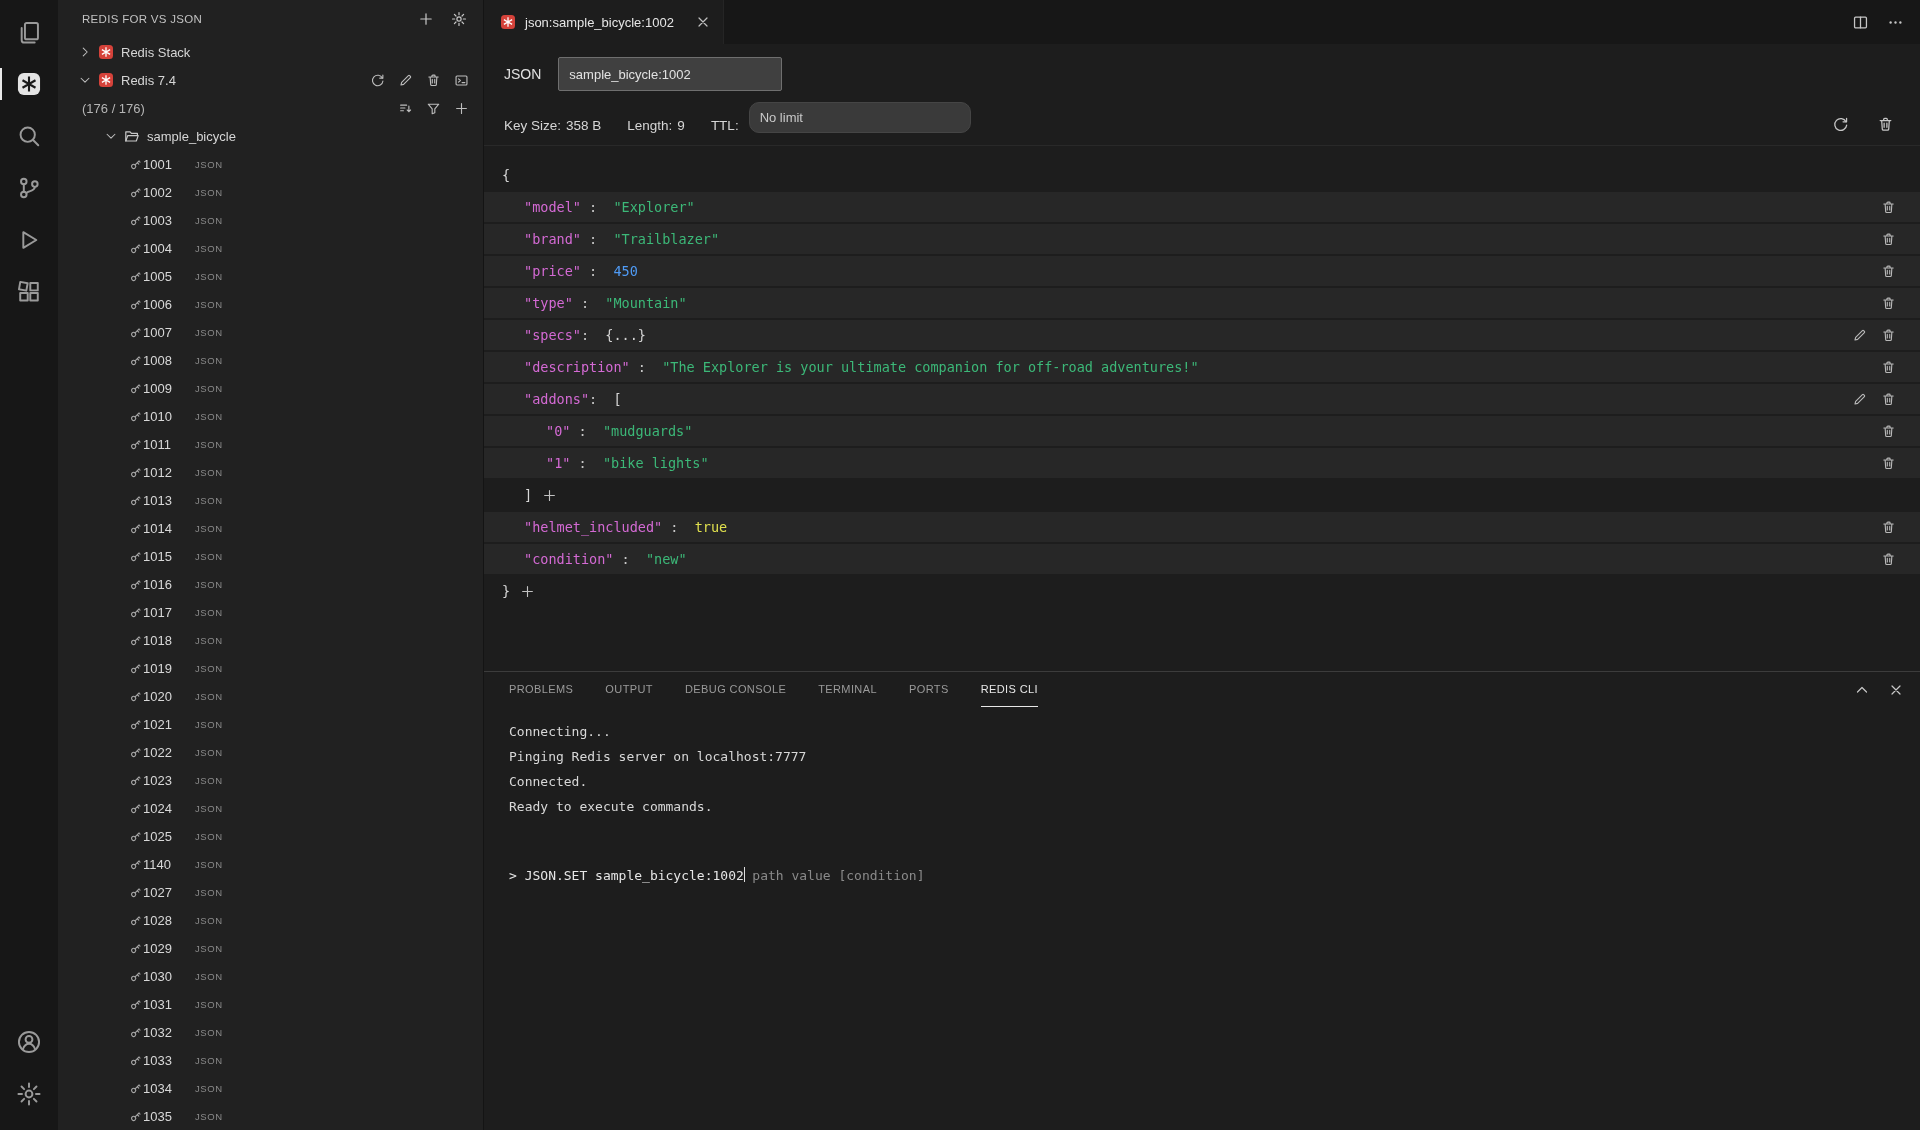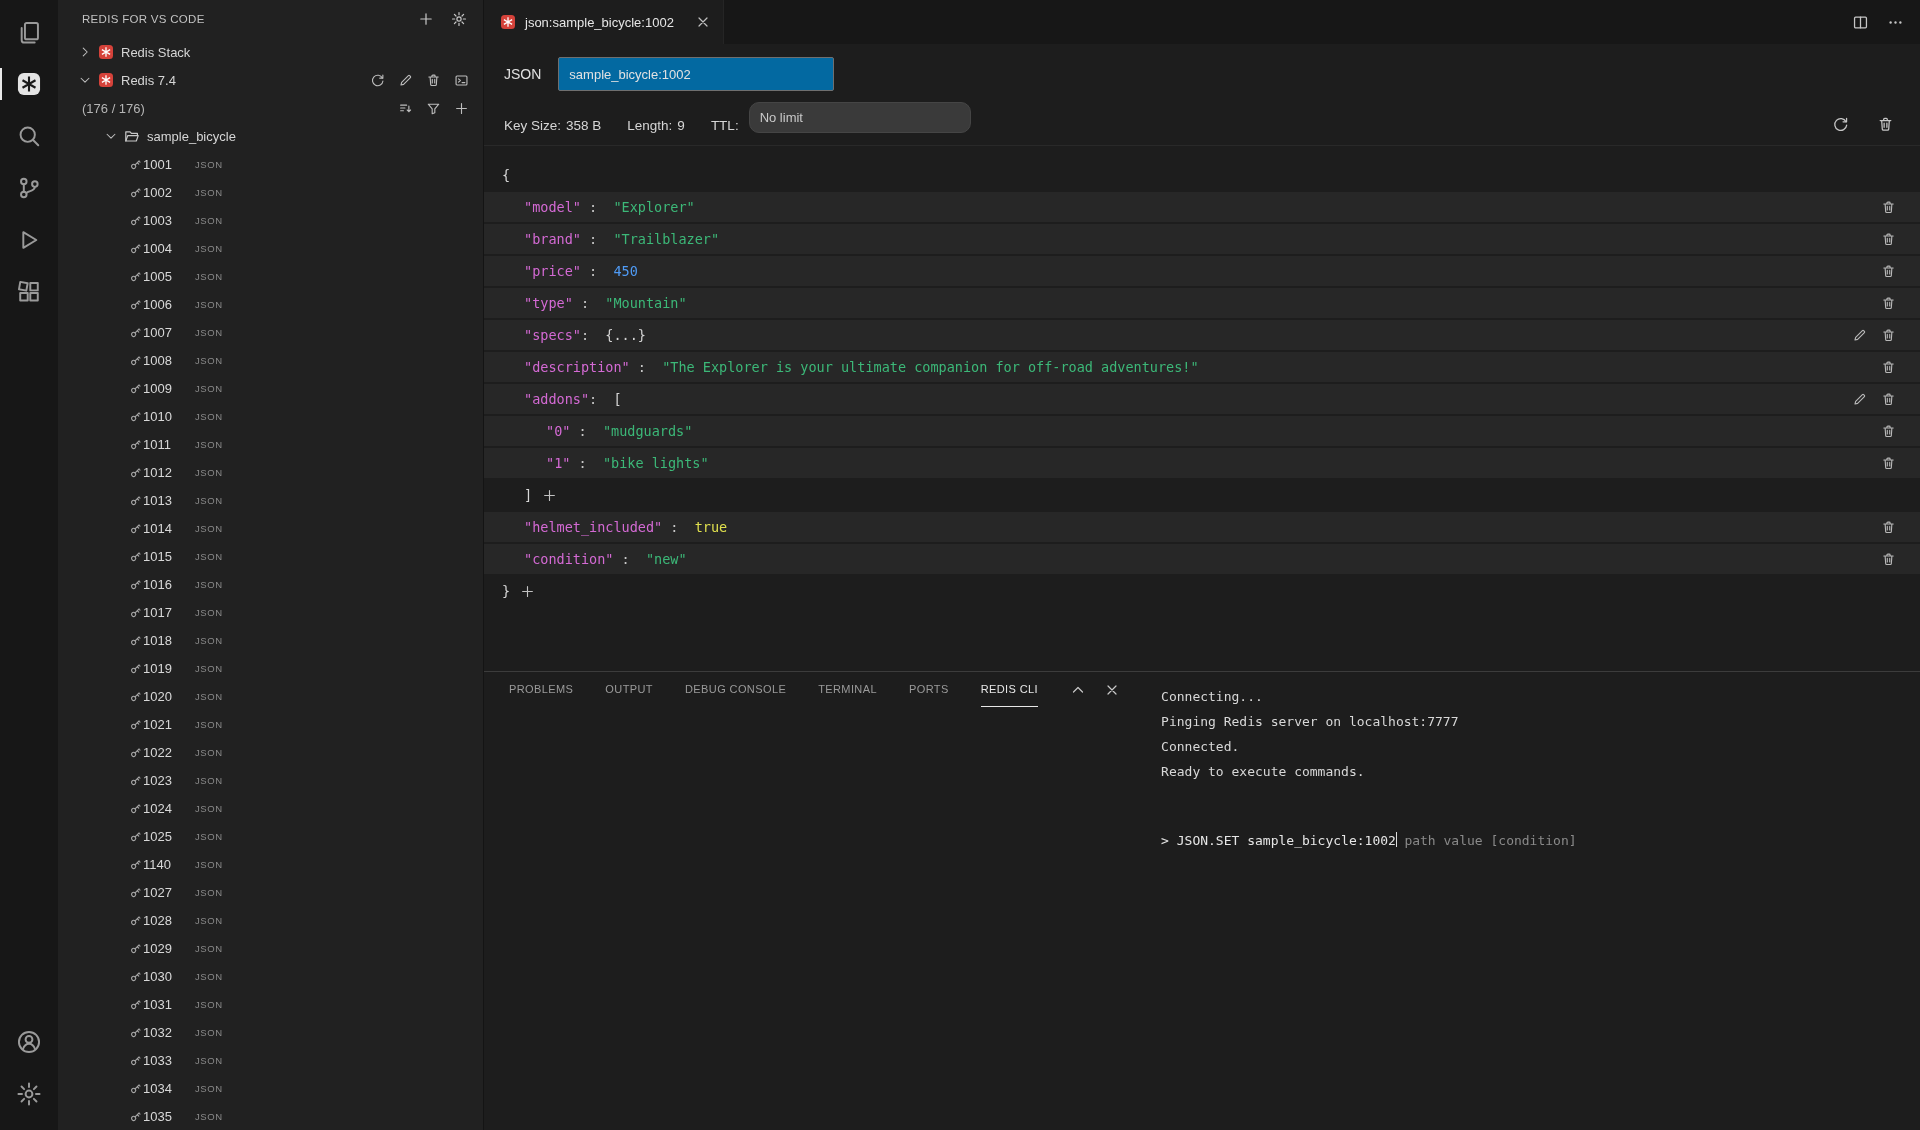--- a/index.html
+++ b/index.html
@@ -46,21 +46,21 @@
   
   .main{flex:1;display:flex;flex-direction:column;min-width:0;}
   .tabbar{height:44px;background:#171717;display:flex;align-items:stretch;flex:none;}
   .tab{display:flex;align-items:center;gap:9px;padding:0 12px 0 16px;background:#1d1d1d;color:#e6e6e6;font-size:13px;border-right:1px solid #252525;cursor:pointer;}
   .tab-close{width:16px;height:16px;color:#c0c0c0;margin-left:12px;cursor:pointer;}
   .tab-actions{margin-left:auto;display:flex;align-items:center;gap:18px;padding-right:16px;color:#c6c6c6;}
   .tab-actions .icon{width:17px;height:17px;cursor:pointer;}
 
   .key-header{display:flex;align-items:center;gap:17px;padding:13px 20px 9px;flex:none;}
   .key-type{font-size:14px;color:#e0e0e0;}
-  .key-name-input{width:276px;height:34px;background:#0369a1;border:1px solid #6f6f6f;border-radius:2px;color:#e2e2e2;font-size:13px;padding:0 10px;font-family:inherit;outline:none;}
+  .key-name-input{width:224px;height:34px;background:#404040;border:1px solid #6f6f6f;border-radius:2px;color:#e2e2e2;font-size:13px;padding:0 10px;font-family:inherit;outline:none;}
   .key-meta{display:flex;align-items:flex-end;padding:2px 26px 12px 20px;flex:none;border-bottom:1px solid #292929;}
   .meta-pair{display:inline-flex;gap:5px;color:#d6d6d6;font-size:13.5px;margin-right:26px;}
   .meta-pair.ttl{margin-right:10px;}
   .ttl-input{width:222px;height:31px;background:#3a3a3a;border:1px solid #454545;border-radius:10px;color:#c9c9c9;font-size:13px;padding:0 10px;font-family:inherit;outline:none;}
   .meta-actions{margin-left:auto;display:flex;gap:28px;color:#c6c6c6;}
   .meta-actions .icon{width:17px;height:17px;cursor:pointer;}
 
   .json-view{flex:1;overflow:hidden;padding-top:14px;font-family:"DejaVu Sans Mono",monospace;font-size:13.5px;}
   .json-row{height:30px;margin-bottom:2px;display:flex;align-items:center;padding-right:24px;}
   .json-row.entry{background:#272727;}
@@ -70,21 +70,21 @@
   .jv-string{color:var(--c-string);}
   .jv-number{color:var(--c-number);}
   .jv-boolean{color:var(--c-boolean);}
   .jv-object,.jv-punct{color:var(--c-punct);}
   .jbrace{color:#d8d8d8;}
   .add-btn{width:15px;height:15px;color:#c2c2c2;margin-left:10px;cursor:pointer;}
   .json-actions{margin-left:auto;display:flex;gap:14px;color:#b9b9b9;}
   .json-actions .icon{width:15px;height:15px;cursor:pointer;}
 
   
-  .panel{height:459px;border-top:1px solid #3c3c3c;display:flex;flex-direction:row;flex:none;background:#1d1d1d;margin-top:40px;}
+  .panel{height:459px;border-top:1px solid #3c3c3c;display:flex;flex-direction:column;flex:none;background:#1d1d1d;margin-top:40px;}
   .panel-tabs{height:35px;display:flex;align-items:stretch;padding:0 16px 0 25px;flex:none;}
   .panel-tabs-list{display:flex;height:100%;}
   .panel-tab{display:flex;align-items:center;margin-right:32px;font-size:11px;letter-spacing:.4px;color:#9a9a9a;border-bottom:1px solid transparent;cursor:pointer;}
   .panel-tab.active{color:#e7e7e7;border-bottom-color:#e7e7e7;}
   .panel-actions{margin-left:auto;display:flex;align-items:center;gap:18px;color:#c8c8c8;}
   .panel-actions .icon{width:16px;height:16px;cursor:pointer;}
   .panel-content{flex:1;padding:12px 0 0 25px;font-family:"DejaVu Sans Mono",monospace;font-size:13px;color:#d8d8d8;line-height:25px;overflow:hidden;cursor:text;}
   .cli-prompt{margin-top:44px;color:#e6e6e6;}
   .cli-hint{color:#8a8a8a;padding-left:7px;}
   .caret{display:inline-block;width:1.5px;height:15px;background:#dcdcdc;vertical-align:-2px;}
@@ -165,21 +165,21 @@
               <circle cx="8" cy="8" r="2.1"></circle>
               <path d="M8 1.5v2.2M8 12.3v2.2M1.5 8h2.2M12.3 8h2.2M3.4 3.4l1.6 1.6M11 11l1.6 1.6M12.6 3.4L11 5M5 11l-1.6 1.6"></path>
             </svg>
           </span>
         </div>
       </div>
   </nav>
 
   <aside class="sidebar">
     <div class="sidebar-header">
-      <span class="sidebar-title">REDIS FOR VS CODE</span>
+      <span class="sidebar-title">REDIS FOR VS JSON</span>
       <span class="icon hicon">
           <svg viewBox="0 0 16 16" fill="none" stroke="currentColor" stroke-width="1.2" stroke-linecap="round" stroke-linejoin="round">
             <path d="M8 2.8v10.4M2.8 8h10.4"></path>
           </svg>
         </span>
       <span class="icon hicon">
           <svg viewBox="0 0 16 16" fill="none" stroke="currentColor" stroke-width="1.2" stroke-linecap="round" stroke-linejoin="round">
             <circle cx="8" cy="8" r="2.1"></circle>
             <path d="M8 1.5v2.2M8 12.3v2.2M1.5 8h2.2M12.3 8h2.2M3.4 3.4l1.6 1.6M11 11l1.6 1.6M12.6 3.4L11 5M5 11l-1.6 1.6"></path>
           </svg>

